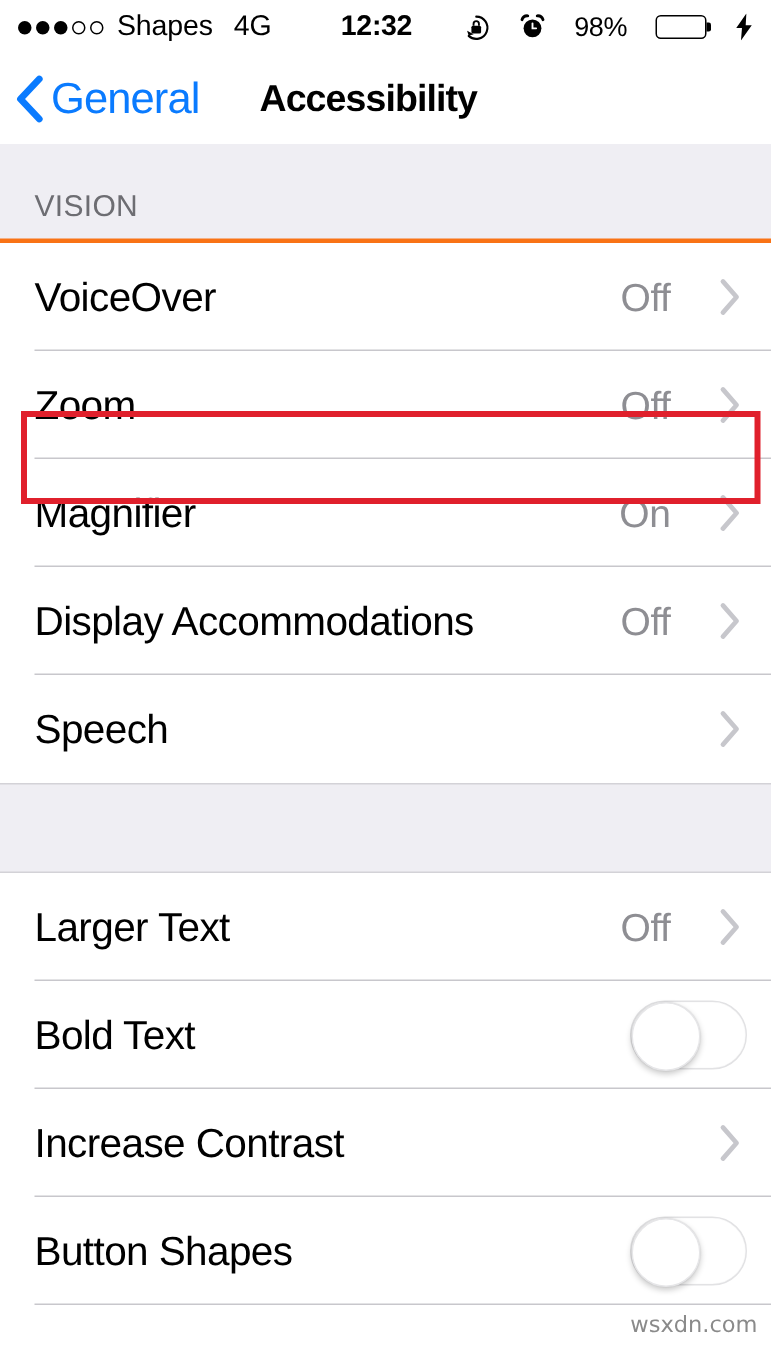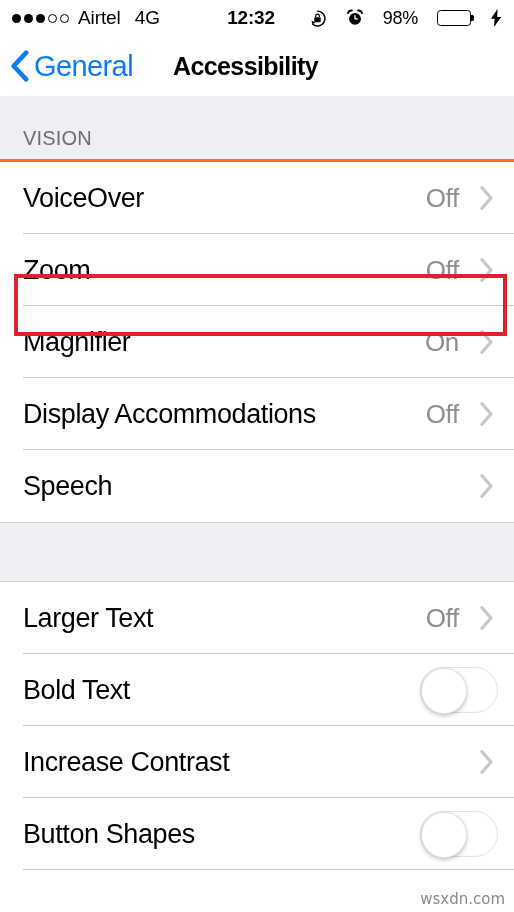--- a/index.html
+++ b/index.html
@@ -182,21 +182,21 @@
   .row-label {
     font-size: 27px;
     color: #000000;
     letter-spacing: -0.4px;
     flex: 1;
   }
   .row-value {
     font-size: 26px;
     color: #8e8e93;
     letter-spacing: -0.3px;
-    margin-right: 20px;
+    margin-right: 32px;
   }
   .chevron-right { display:block; margin-right: 4px; }
 
   
   .toggle {
     width: 78px;
     height: 46px;
     border-radius: 23px;
     background: #ffffff;
     border: 1.5px solid #e2e2e4;
@@ -223,41 +223,41 @@
     border: 4px solid #e0202c;
     box-sizing: border-box;
     pointer-events: none;
     z-index: 20;
   }
 
   
   .watermark {
     position: absolute;
     right: 9px;
-    bottom: 4px;
+    bottom: 20px;
     font-size: 15px;
     color: #8a8a8a;
     font-family: "DejaVu Sans", sans-serif;
     letter-spacing: 0px;
     z-index: 30;
   }
 </style>
 </head>
 <body>
 
 <div class="status-bar">
   <div class="status-left">
     <div class="signal-dots">
       <span class="dot filled"></span>
         <span class="dot filled"></span>
         <span class="dot filled"></span>
         <span class="dot empty"></span>
         <span class="dot empty"></span>
     </div>
-    <span class="carrier">Airtel</span>
+    <span class="carrier">Shapes</span>
     <span class="network">4G</span>
   </div>
 
   <div class="status-time">12:32</div>
 
   <div class="status-right">
     <span>
       <svg class="icon-svg" width="19" height="19" viewBox="0 0 20 20">
         <path d="M10 2.2a7.8 7.8 0 1 1-5.3 13.5" fill="none" stroke="#000" stroke-width="1.5" stroke-linecap="round"></path>
         <path d="M3.6 12.1l1.1 3.6 3.5-1.2z" fill="#000"></path>

